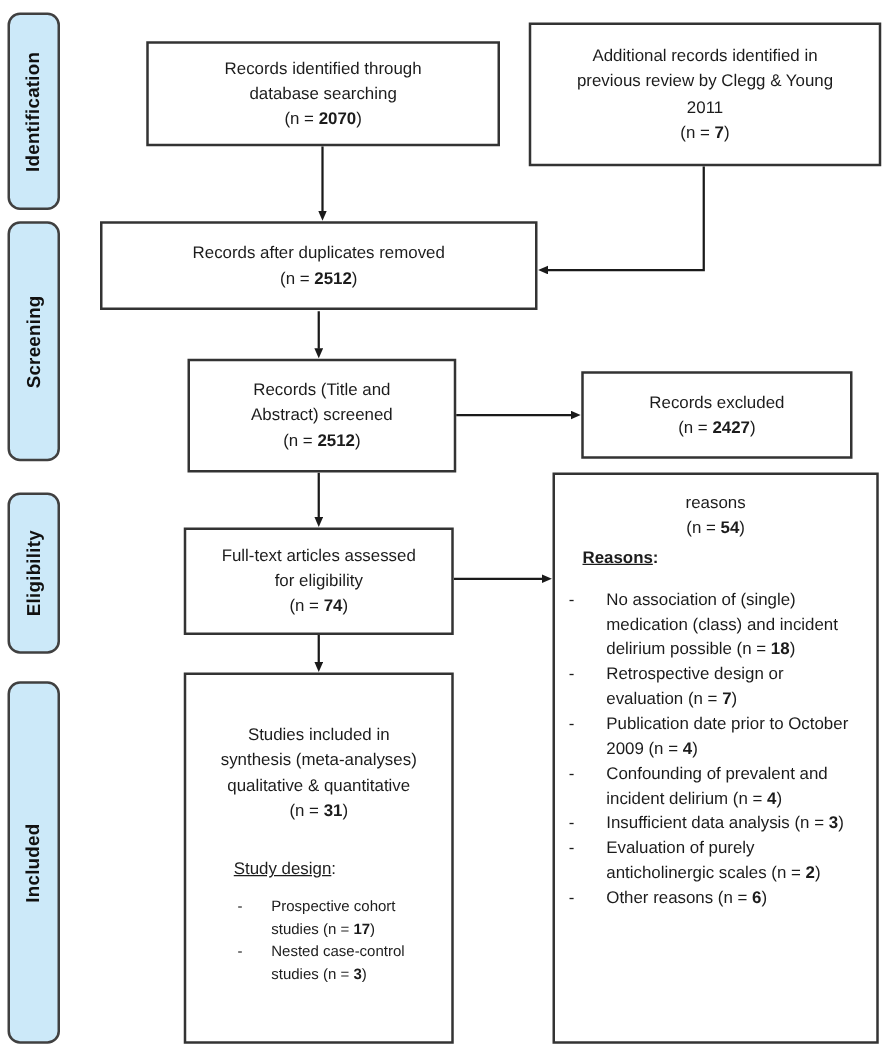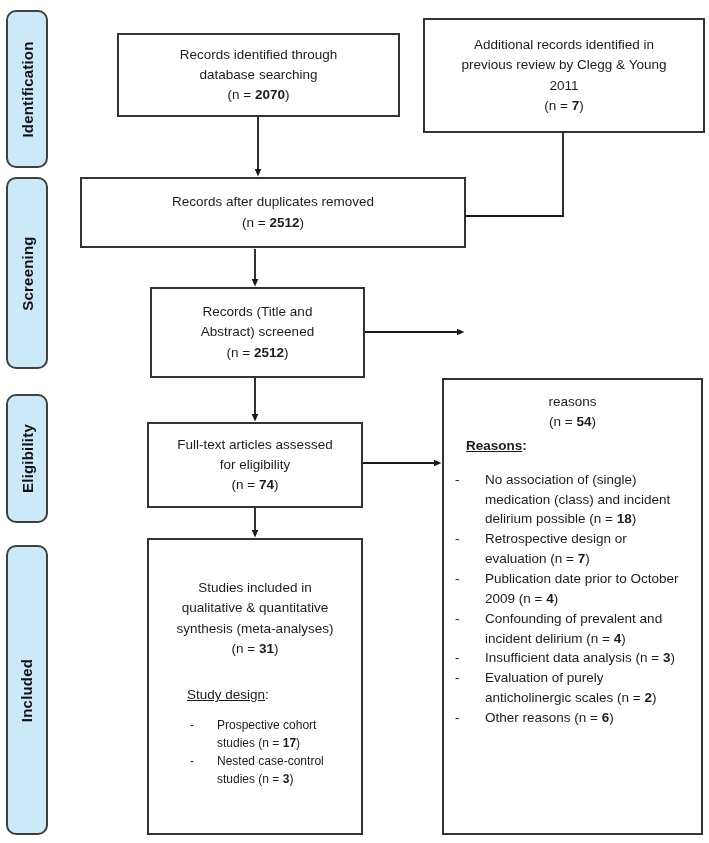--- a/index.html
+++ b/index.html
@@ -22,21 +22,21 @@
   .tab-eligibility    { top:394px; height:129px; }
   .tab-included       { top:545px; height:290px; }
   
   .box {
     position:absolute; box-sizing:border-box; background:#fff;
     border:2px solid #333; font-size:13.5px; line-height:1.5; text-align:center;
   }
   .box.center { display:flex; flex-direction:column; align-items:center; justify-content:center; }
   .box-identified        { left:117px; top:33px;  width:283px; height:84px; }
   .box-additional        { left:423px; top:18px;  width:282px; height:115px; }
-  .box-duplicates        { left:80px;  top:177px; width:386px; height:71px; }
+  .box-duplicates        { left:80px;  top:177px; width:350px; height:71px; }
   .box-screened          { left:150px; top:287px; width:215px; height:91px; }
   .box-records-excluded  { left:465px; top:297px; width:217px; height:70px; }
   .box-fulltext-assessed { left:147px; top:422px; width:216px; height:86px; }
   .box-fulltext-excluded { left:442px; top:378px; width:261px; height:457px; padding-top:12px; }
   .box-included-studies  { left:147px; top:538px; width:216px; height:297px; padding-top:38px; }
   .line { display:block; }
   b { font-weight:bold; }
   
   .reasons-head { margin:3px 0 0 22px; text-align:left; font-weight:bold; }
   .reasons-head u { text-decoration:underline; }
@@ -102,20 +102,24 @@
     <span class="line">Records after duplicates removed</span>
     <span class="line"><span>(n = </span><b>2512</b><span>)</span></span>
   </div>
 
   <div class="box center box-screened">
     <span class="line">Records (Title and</span>
     <span class="line">Abstract) screened</span>
     <span class="line"><span>(n = </span><b>2512</b><span>)</span></span>
   </div>
 
+  <div class="box center box-records-excluded">
+    <span class="line">Records excluded</span>
+    <span class="line"><span>(n = </span><b>2427</b><span>)</span></span>
+  </div>
 
   <div class="box center box-fulltext-assessed">
     <span class="line">Full-text articles assessed</span>
     <span class="line">for eligibility</span>
     <span class="line"><span>(n = </span><b>74</b><span>)</span></span>
   </div>
 
   <div class="box box-fulltext-excluded">
     <div>
       <span class="line">reasons</span>
@@ -129,22 +133,22 @@
         <li><span>Confounding of prevalent and incident delirium </span><span>(n = </span><b>4</b><span>)</span></li>
         <li><span>Insufficient data analysis </span><span>(n = </span><b>3</b><span>)</span></li>
         <li><span>Evaluation of purely anticholinergic scales </span><span>(n = </span><b>2</b><span>)</span></li>
         <li><span>Other reasons </span><span>(n = </span><b>6</b><span>)</span></li>
       </ul>
   </div>
 
   <div class="box box-included-studies">
     <div>
       <span class="line">Studies included in</span>
+      <span class="line">synthesis (meta-analyses)</span>
       <span class="line">qualitative &amp; quantitative</span>
-      <span class="line">synthesis (meta-analyses)</span>
       <span class="line"><span>(n = </span><b>31</b><span>)</span></span>
     </div>
     <div class="design-head"><u>Study design</u><span>:</span></div>
     <ul class="hang designs">
         <li><span>Prospective cohort studies </span><span>(n = </span><b>17</b><span>)</span></li>
         <li><span>Nested case-control studies </span><span>(n = </span><b>3</b><span>)</span></li>
       </ul>
   </div>
 
 </div>

